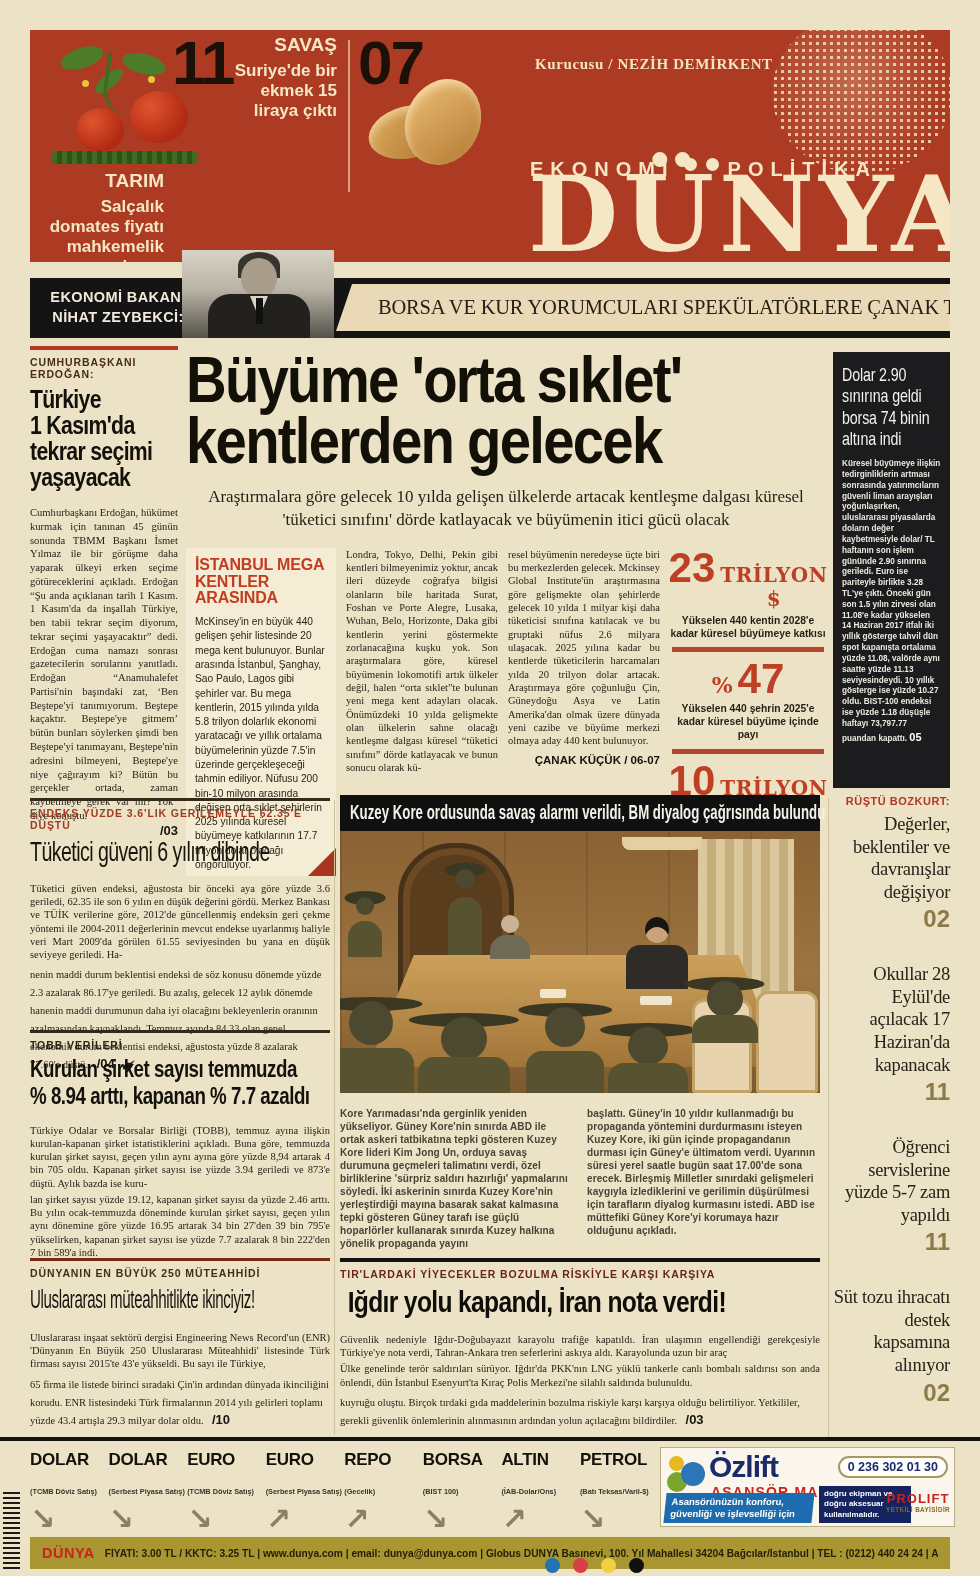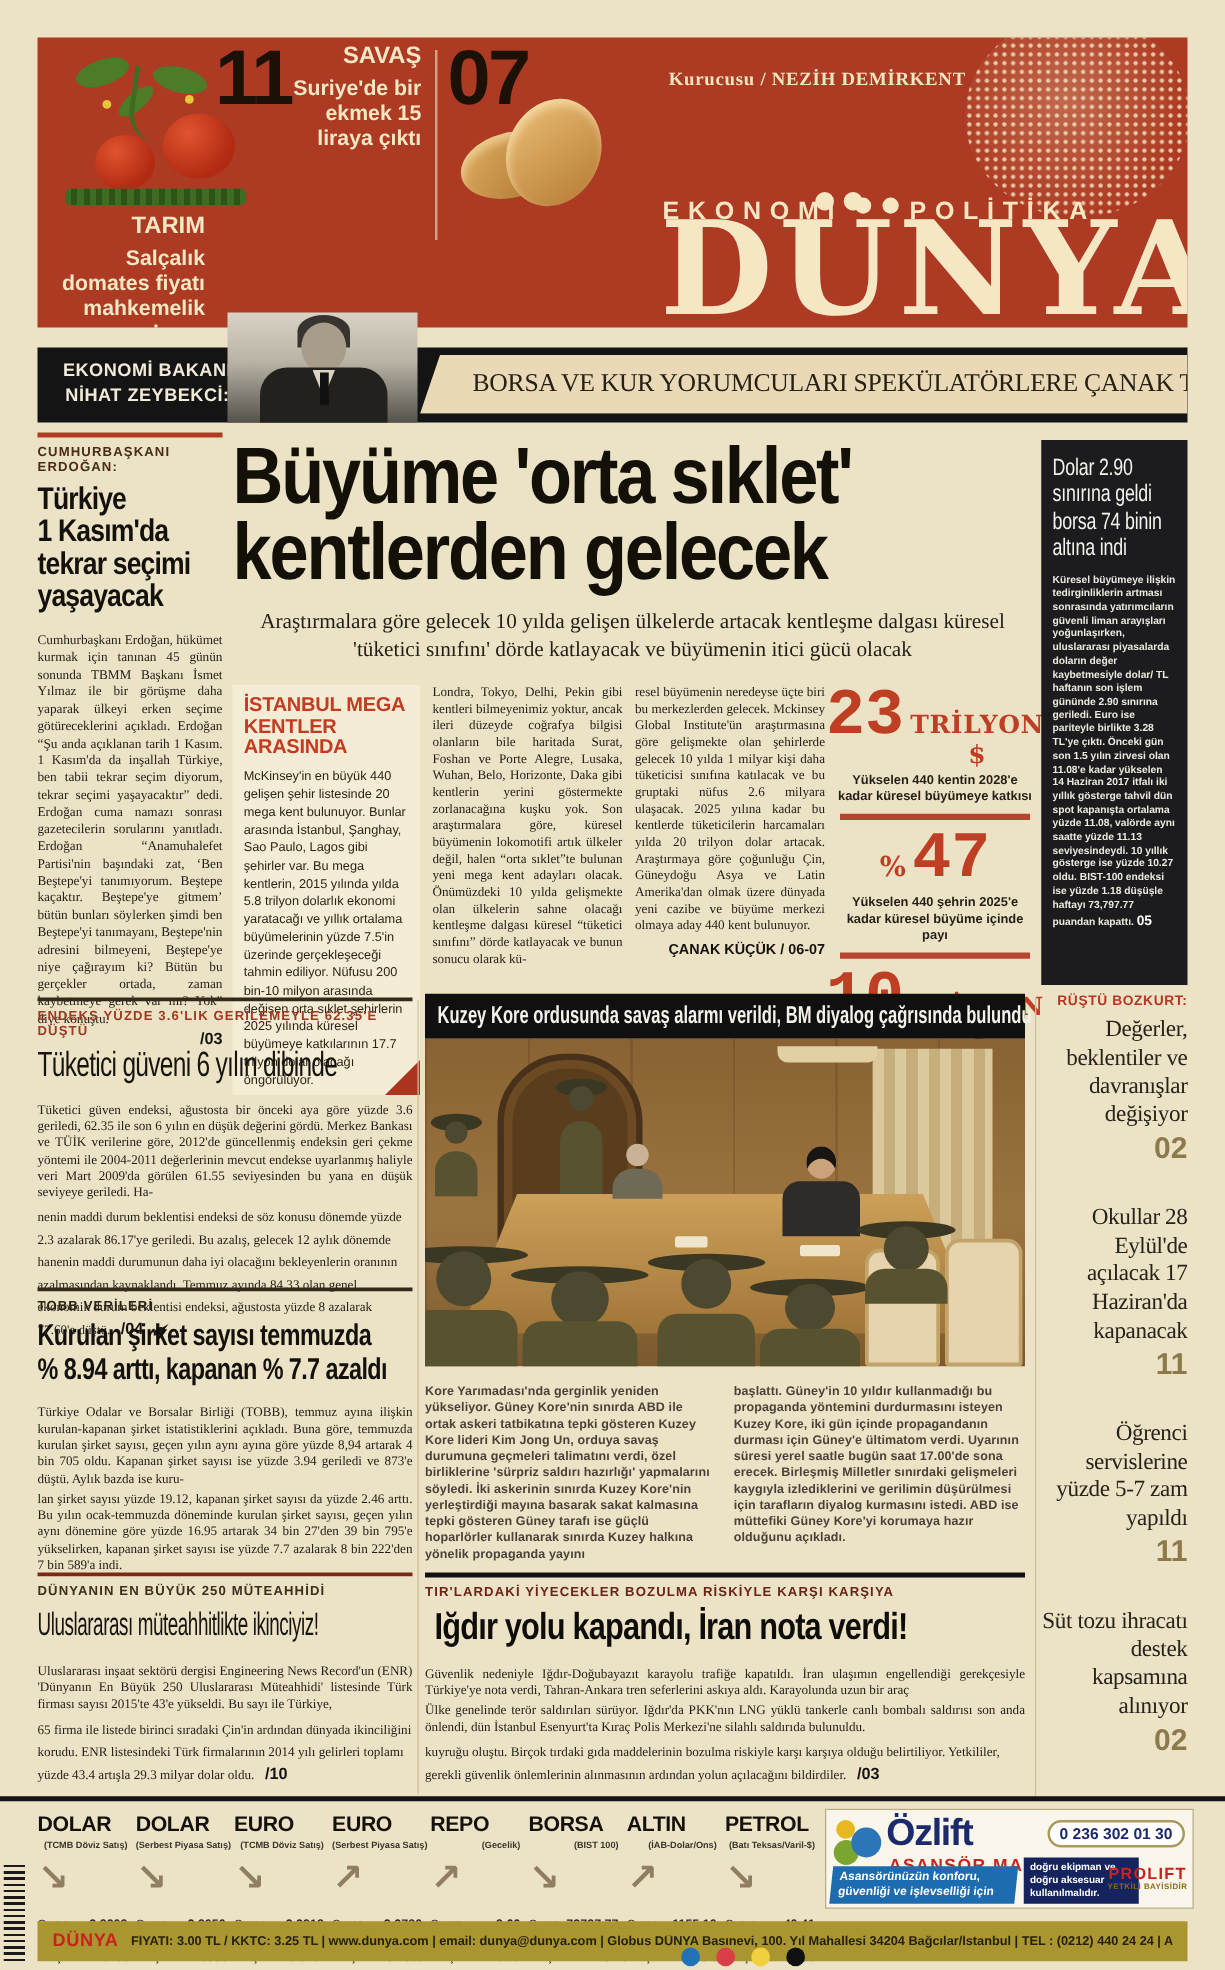--- a/index.html
+++ b/index.html
@@ -74,21 +74,21 @@
   .hero-cols{display:flex;gap:10px;margin-top:16px;}
   .mega-box{width:150px;min-width:150px;background:#f4ecd4;padding:9px 9px 4px;position:relative;box-sizing:border-box;}
   .mega-title{color:#c13c21;font-weight:bold;font-size:16px;line-height:1.05;letter-spacing:-.2px;}
   .mega-body{font-size:10.2px;font-weight:normal;line-height:1.4;margin-top:8px;color:#2c2417;}
   .mega-fold{position:absolute;right:0;bottom:0;width:0;height:0;border-left:28px solid transparent;border-bottom:28px solid #a93420;}
   .hero-col{width:152px;min-width:152px;}
   .hero .serifbody{font-size:10.5px;line-height:1.27;}
   .byline{margin-top:6px;text-align:right;font-weight:bold;font-size:11.5px;color:#14110c;}
   .stats{width:156px;min-width:156px;text-align:center;}
   .stat-row{display:flex;align-items:baseline;justify-content:center;gap:5px;}
-  .stat-num{color:#bf3f24;font-family:Liberation Mono, monospace;font-weight:bold;font-size:52px;line-height:.95;}
+  .stat-num{color:#bf3f24;font-family:Liberation Sans, sans-serif;font-weight:bold;font-size:42px;line-height:.95;}
   .stat-pct{color:#bf3f24;font-family:"DejaVu Serif",serif;font-weight:bold;font-size:22px;}
   .stat-unit{color:#bf3f24;font-family:"DejaVu Serif",serif;font-weight:bold;font-size:20px;letter-spacing:.5px;}
   .stat-caption{font-size:10.3px;font-weight:bold;line-height:1.25;color:#241f15;margin-top:4px;}
   .stat-div{height:5px;background:#b5452c;margin:7px 2px;}
 
   
   .dolar{position:absolute;left:833px;top:352px;width:117px;height:436px;background:#1c1c1e;color:#f4f2ec;padding:12px 9px;box-sizing:border-box;overflow:hidden;}
   .dolar-head{font-size:19px;line-height:1.12;letter-spacing:-.2px;}
   .dolar-head .condense{transform:scaleX(.75);}
   .dolar-body{margin-top:10px;font-size:8.2px;font-weight:bold;line-height:1.32;color:#eceadf;}
@@ -144,21 +144,21 @@
   .igd-head{font-size:30px;font-weight:bold;letter-spacing:-.8px;color:#0f0d09;margin:5px 0 14px;text-align:center;}
   .igd-head .condense{transform:scaleX(.82);}
 
   .vr{position:absolute;width:1px;background:#cfc19c;}
   .hrule{position:absolute;left:0;top:1437px;width:980px;height:4px;background:#131313;}
 
   
   .ticker{position:absolute;left:30px;top:1450px;width:622px;display:flex;justify-content:space-between;}
   .tick{width:72px;}
   .t-name{font-size:17px;font-weight:bold;color:#14110c;letter-spacing:-.3px;}
-  .t-sub{font-size:7.3px;font-weight:bold;color:#3a332a;margin-top:1px;white-space:nowrap;text-align:right;}
+  .t-sub{font-size:7.3px;font-weight:bold;color:#3a332a;margin-top:17px;white-space:nowrap;}
   .t-arrow{font-family:"DejaVu Sans",sans-serif;font-size:30px;font-weight:bold;color:#8f7f60;line-height:1;margin:8px 0 6px;}
   .t-row{display:flex;justify-content:space-between;font-size:9.5px;color:#2a251c;margin-top:16px;}
   .t-val{font-weight:bold;font-size:10px;}
 
   
   .ad{position:absolute;left:660px;top:1447px;width:295px;height:80px;background:#faf6ec;border:1px solid #b9ab84;box-sizing:border-box;}
   .gear{position:absolute;border-radius:50%;}
   .g1{left:8px;top:8px;width:15px;height:15px;background:#e8b820;}
   .g2{left:6px;top:24px;width:20px;height:20px;background:#7aa52e;}
   .g3{left:20px;top:14px;width:24px;height:24px;background:#2a76b8;}

